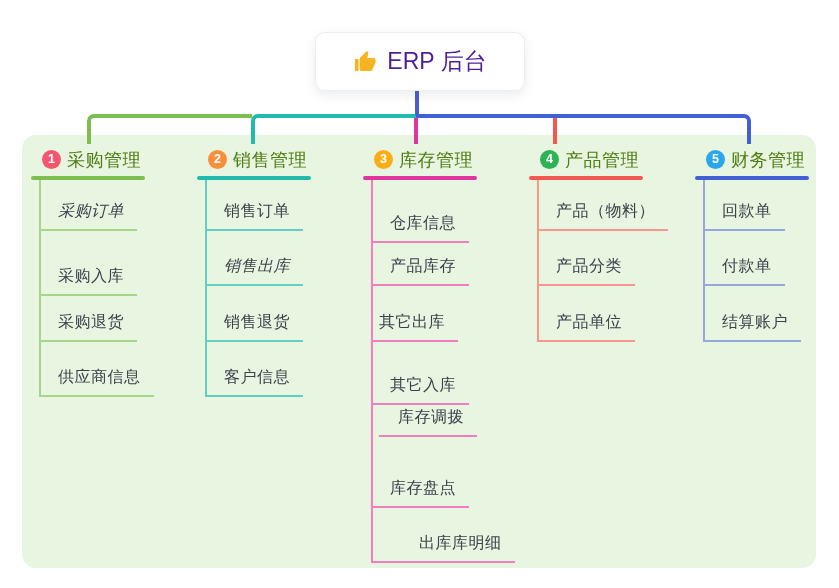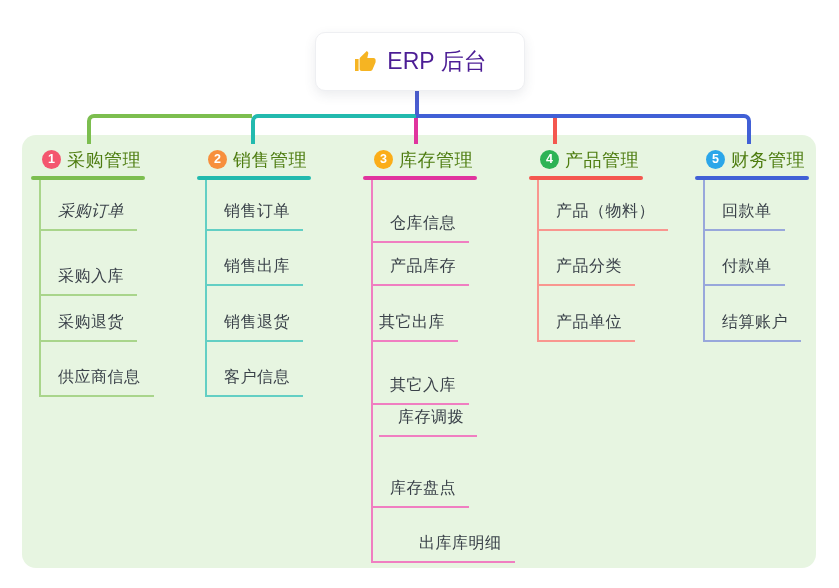--- a/index.html
+++ b/index.html
@@ -85,21 +85,21 @@
         <div class="item" style="top: 223.9px; border-bottom-color: rgb(169, 213, 139);">供应商信息</div>
       </div>
       <div class="branch" style="left: 197px; top: 143px;">
         <div class="branch-header">
           <span class="badge" style="background: rgb(247, 143, 61);">2</span>
           <span class="branch-title">销售管理</span>
         </div>
         <div class="branch-underline" style="background: rgb(34, 186, 174);"></div>
         <div class="branch-vline" style="background: rgb(99, 207, 196); top: 33px; height: 220.9px;"></div>
         <div class="item" style="top: 58px; border-bottom-color: rgb(99, 207, 196);">销售订单</div>
-        <div class="item" style="top: 113.3px; border-bottom-color: rgb(99, 207, 196);">销售出库</div>
+        <div class="item" style="top: 113.3px; border-bottom-color: rgb(99, 207, 196); font-style: italic;">销售出库</div>
         <div class="item" style="top: 168.6px; border-bottom-color: rgb(99, 207, 196);">销售退货</div>
         <div class="item" style="top: 223.9px; border-bottom-color: rgb(99, 207, 196);">客户信息</div>
       </div>
       <div class="branch" style="left: 363px; top: 143px;">
         <div class="branch-header">
           <span class="badge" style="background: rgb(251, 173, 24);">3</span>
           <span class="branch-title">库存管理</span>
         </div>
         <div class="branch-underline" style="background: rgb(224, 52, 158);"></div>
         <div class="branch-vline" style="background: rgb(240, 126, 193); top: 33px; height: 386.8px;"></div>

